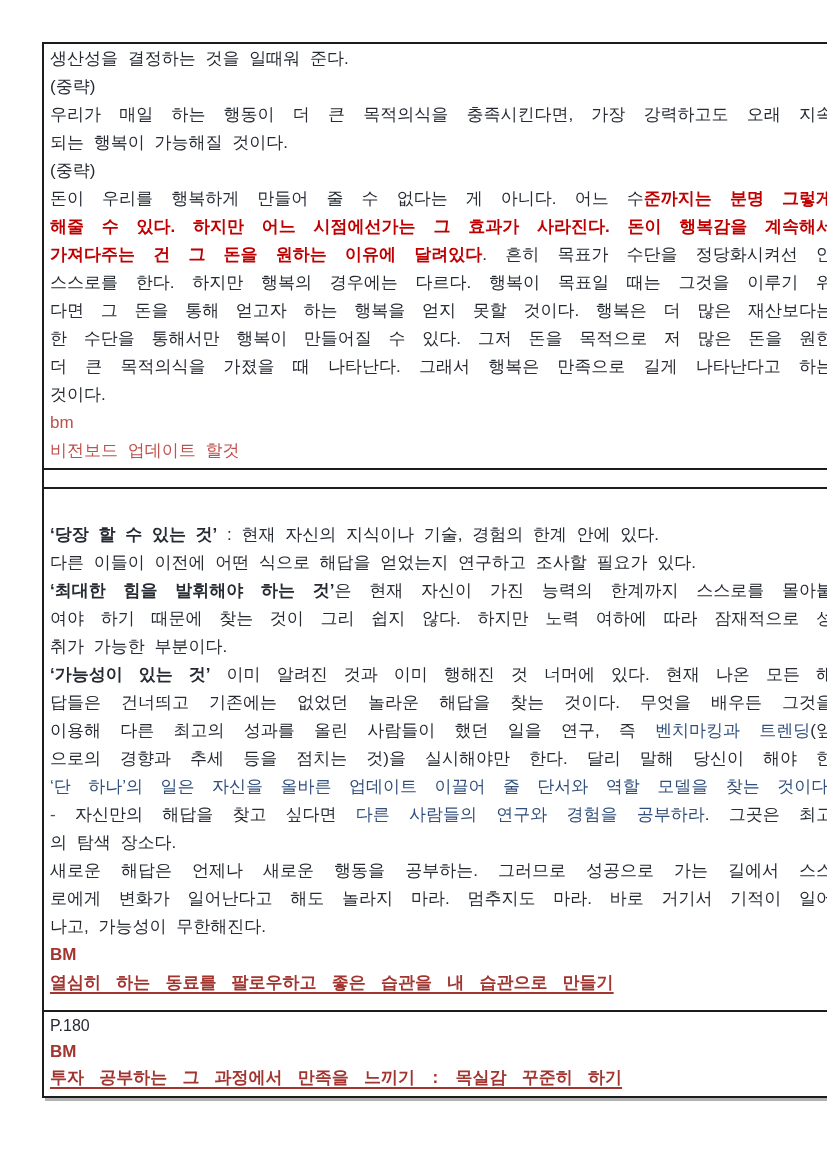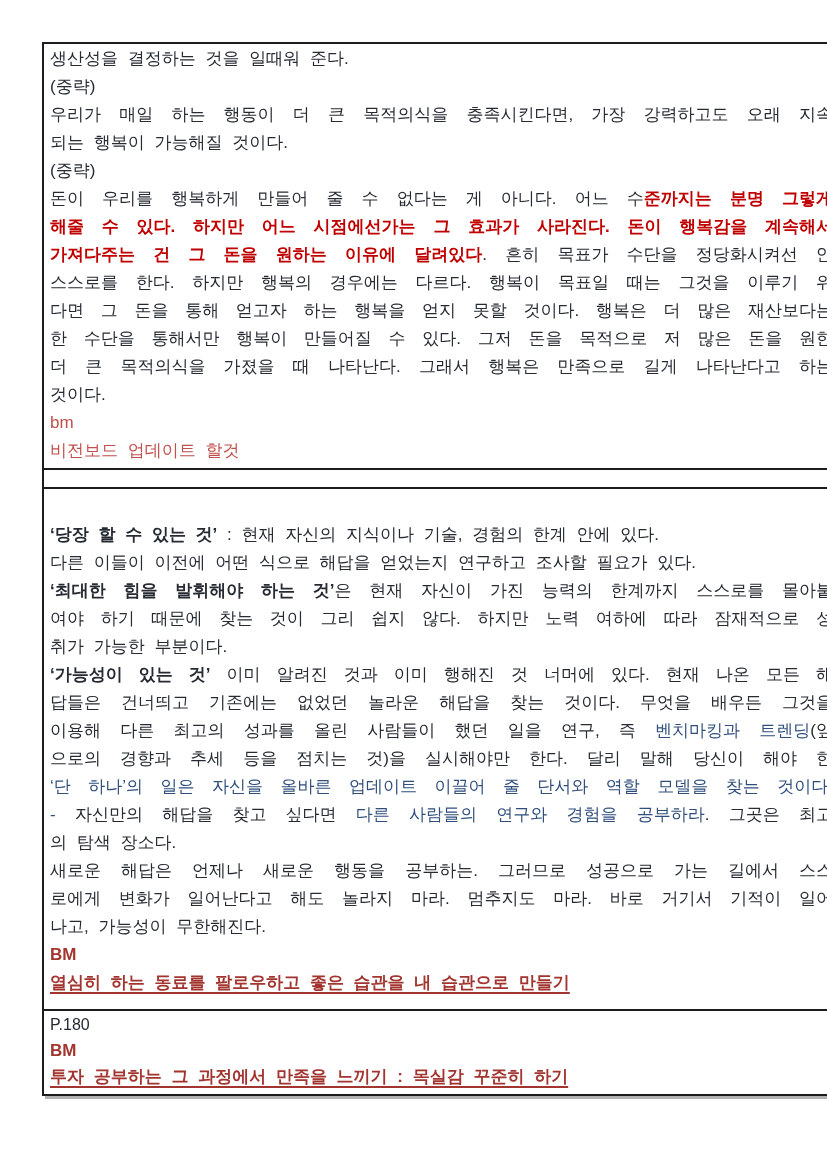--- a/index.html
+++ b/index.html
@@ -39,21 +39,21 @@
   .just { text-align: justify; text-align-last: justify; }
   .s-k  { color: var(--ink, #262b33); }
   .s-kb { color: var(--ink, #262b33); font-weight: 700; }
   .s-ks { color: var(--ink, #262b33); font-size: 16px; }
   .s-r  { color: var(--red-bold, #c00000); font-weight: 700; }
   .s-rs { color: var(--red-soft, #c0504d); }
   .s-n  { color: var(--navy, #2f4e7c); font-weight: 400; }
   .s-b  { color: var(--brick, #a23530); font-weight: 700; }
   .s-bu { color: var(--brick, #a23530); font-weight: 700;
           text-decoration: underline; text-decoration-thickness: 2px;
-          text-underline-offset: 4px; }
+          text-underline-offset: 4px; font-family: Liberation Mono, monospace; }
 </style>
 </head>
 <body>
 
 <div class="doc-table">
     <div class="row row-1">
       <div class="line"><span class="s-k">생산성을 결정하는 것을 일때워 준다.</span></div>
       <div class="line"><span class="s-k">(중략)</span></div>
       <div class="line just"><span class="s-k">우리가 매일 하는 행동이 더 큰 목적의식을 충족시킨다면, 가장 강력하고도 오래 지속</span></div>
       <div class="line"><span class="s-k">되는 행복이 가능해질 것이다.</span></div>

